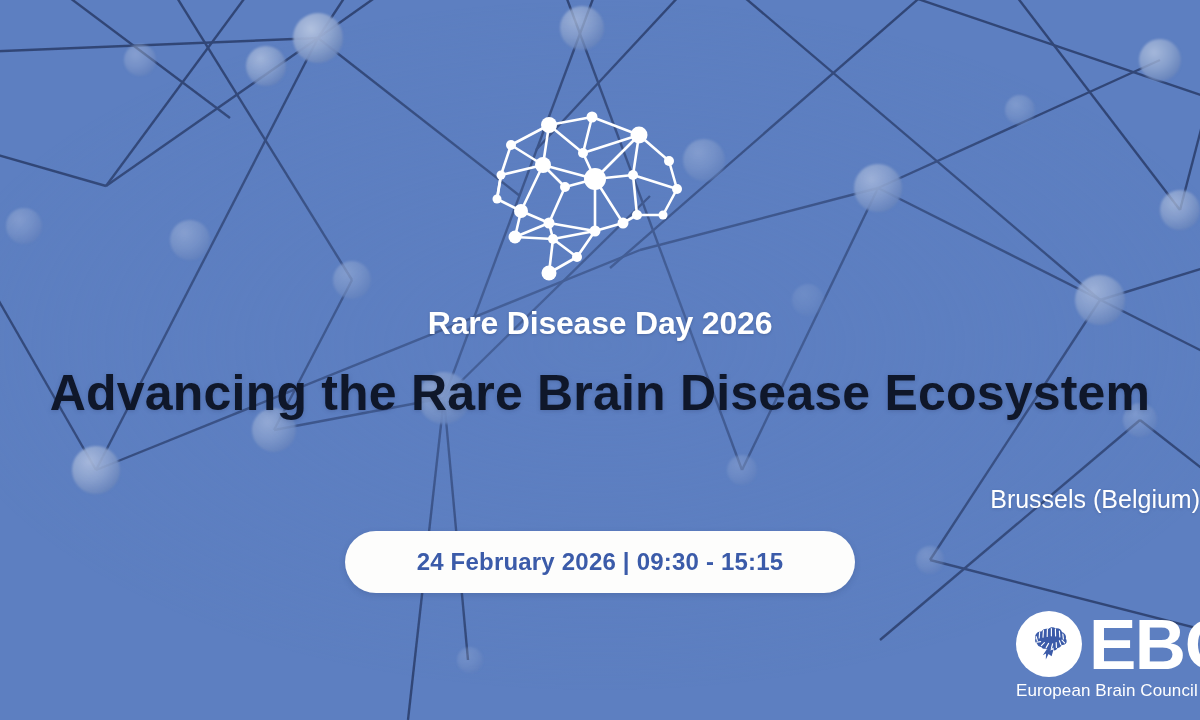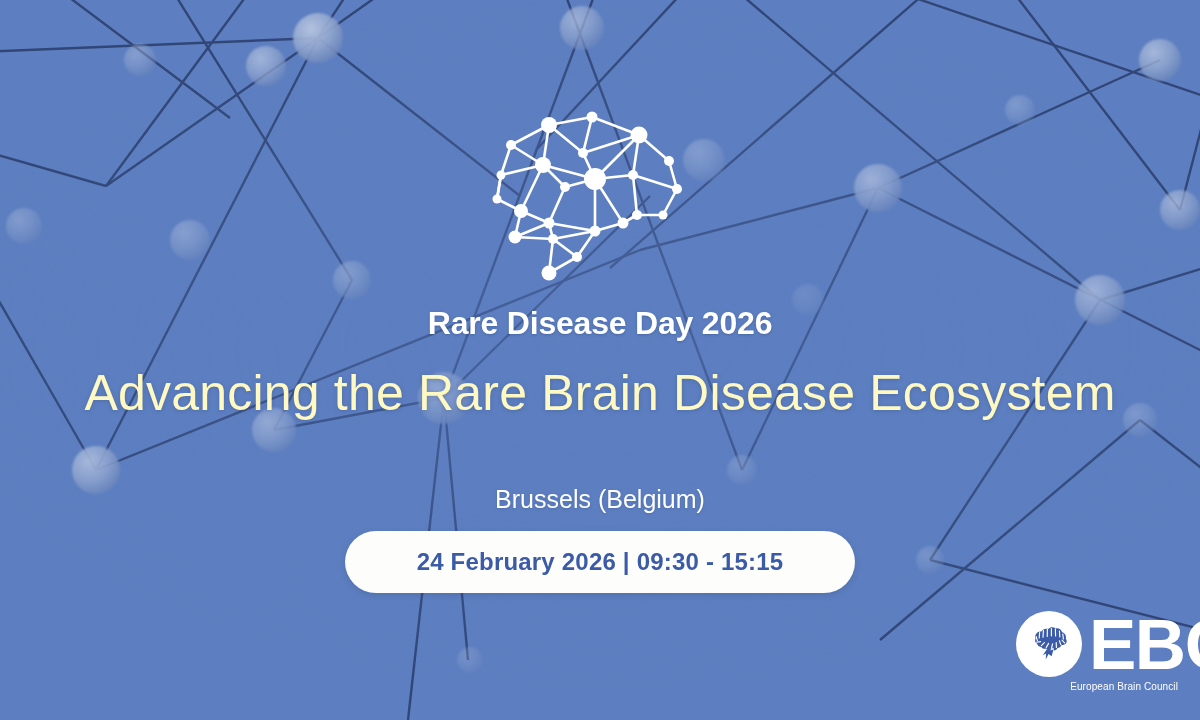--- a/index.html
+++ b/index.html
@@ -68,34 +68,34 @@
     line-height: 40px;
     text-shadow: 0 1px 3px rgba(30,48,90,0.30);
   }
 
   #headline {
     position: absolute;
     left: 0;
     top: 362px;
     width: 1200px;
     text-align: center;
-    color: #fef9c3;
+    color: #0f172a;
     font-size: 50px;
-    font-weight: 400;
+    font-weight: 700;
     letter-spacing: 0.2px;
     line-height: 62px;
     text-shadow: 0 1px 4px rgba(30,48,90,0.25);
   }
 
   #location {
     position: absolute;
     left: 0;
     top: 482px;
     width: 1200px;
-    text-align: center;
+    text-align: right;
     color: #ffffff;
     font-size: 25px;
     font-weight: 400;
     line-height: 34px;
     text-shadow: 0 1px 3px rgba(30,48,90,0.22);
   }
 
   #date-pill {
     position: absolute;
     left: 345px;
@@ -149,23 +149,23 @@
     font-weight: 700;
     letter-spacing: -1.5px;
     line-height: 55px;
     margin-left: 7px;
   }
   #ebc-tagline {
     position: absolute;
     left: 0;
     top: 72px;
     width: 162px;
-    text-align: right;
+    text-align: left;
     color: #ffffff;
-    font-size: 10px;
+    font-size: 17px;
     font-weight: 500;
     letter-spacing: 0.1px;
     white-space: nowrap;
   }
 </style>
 </head>
 <body>
 
 <div id="banner">
 

